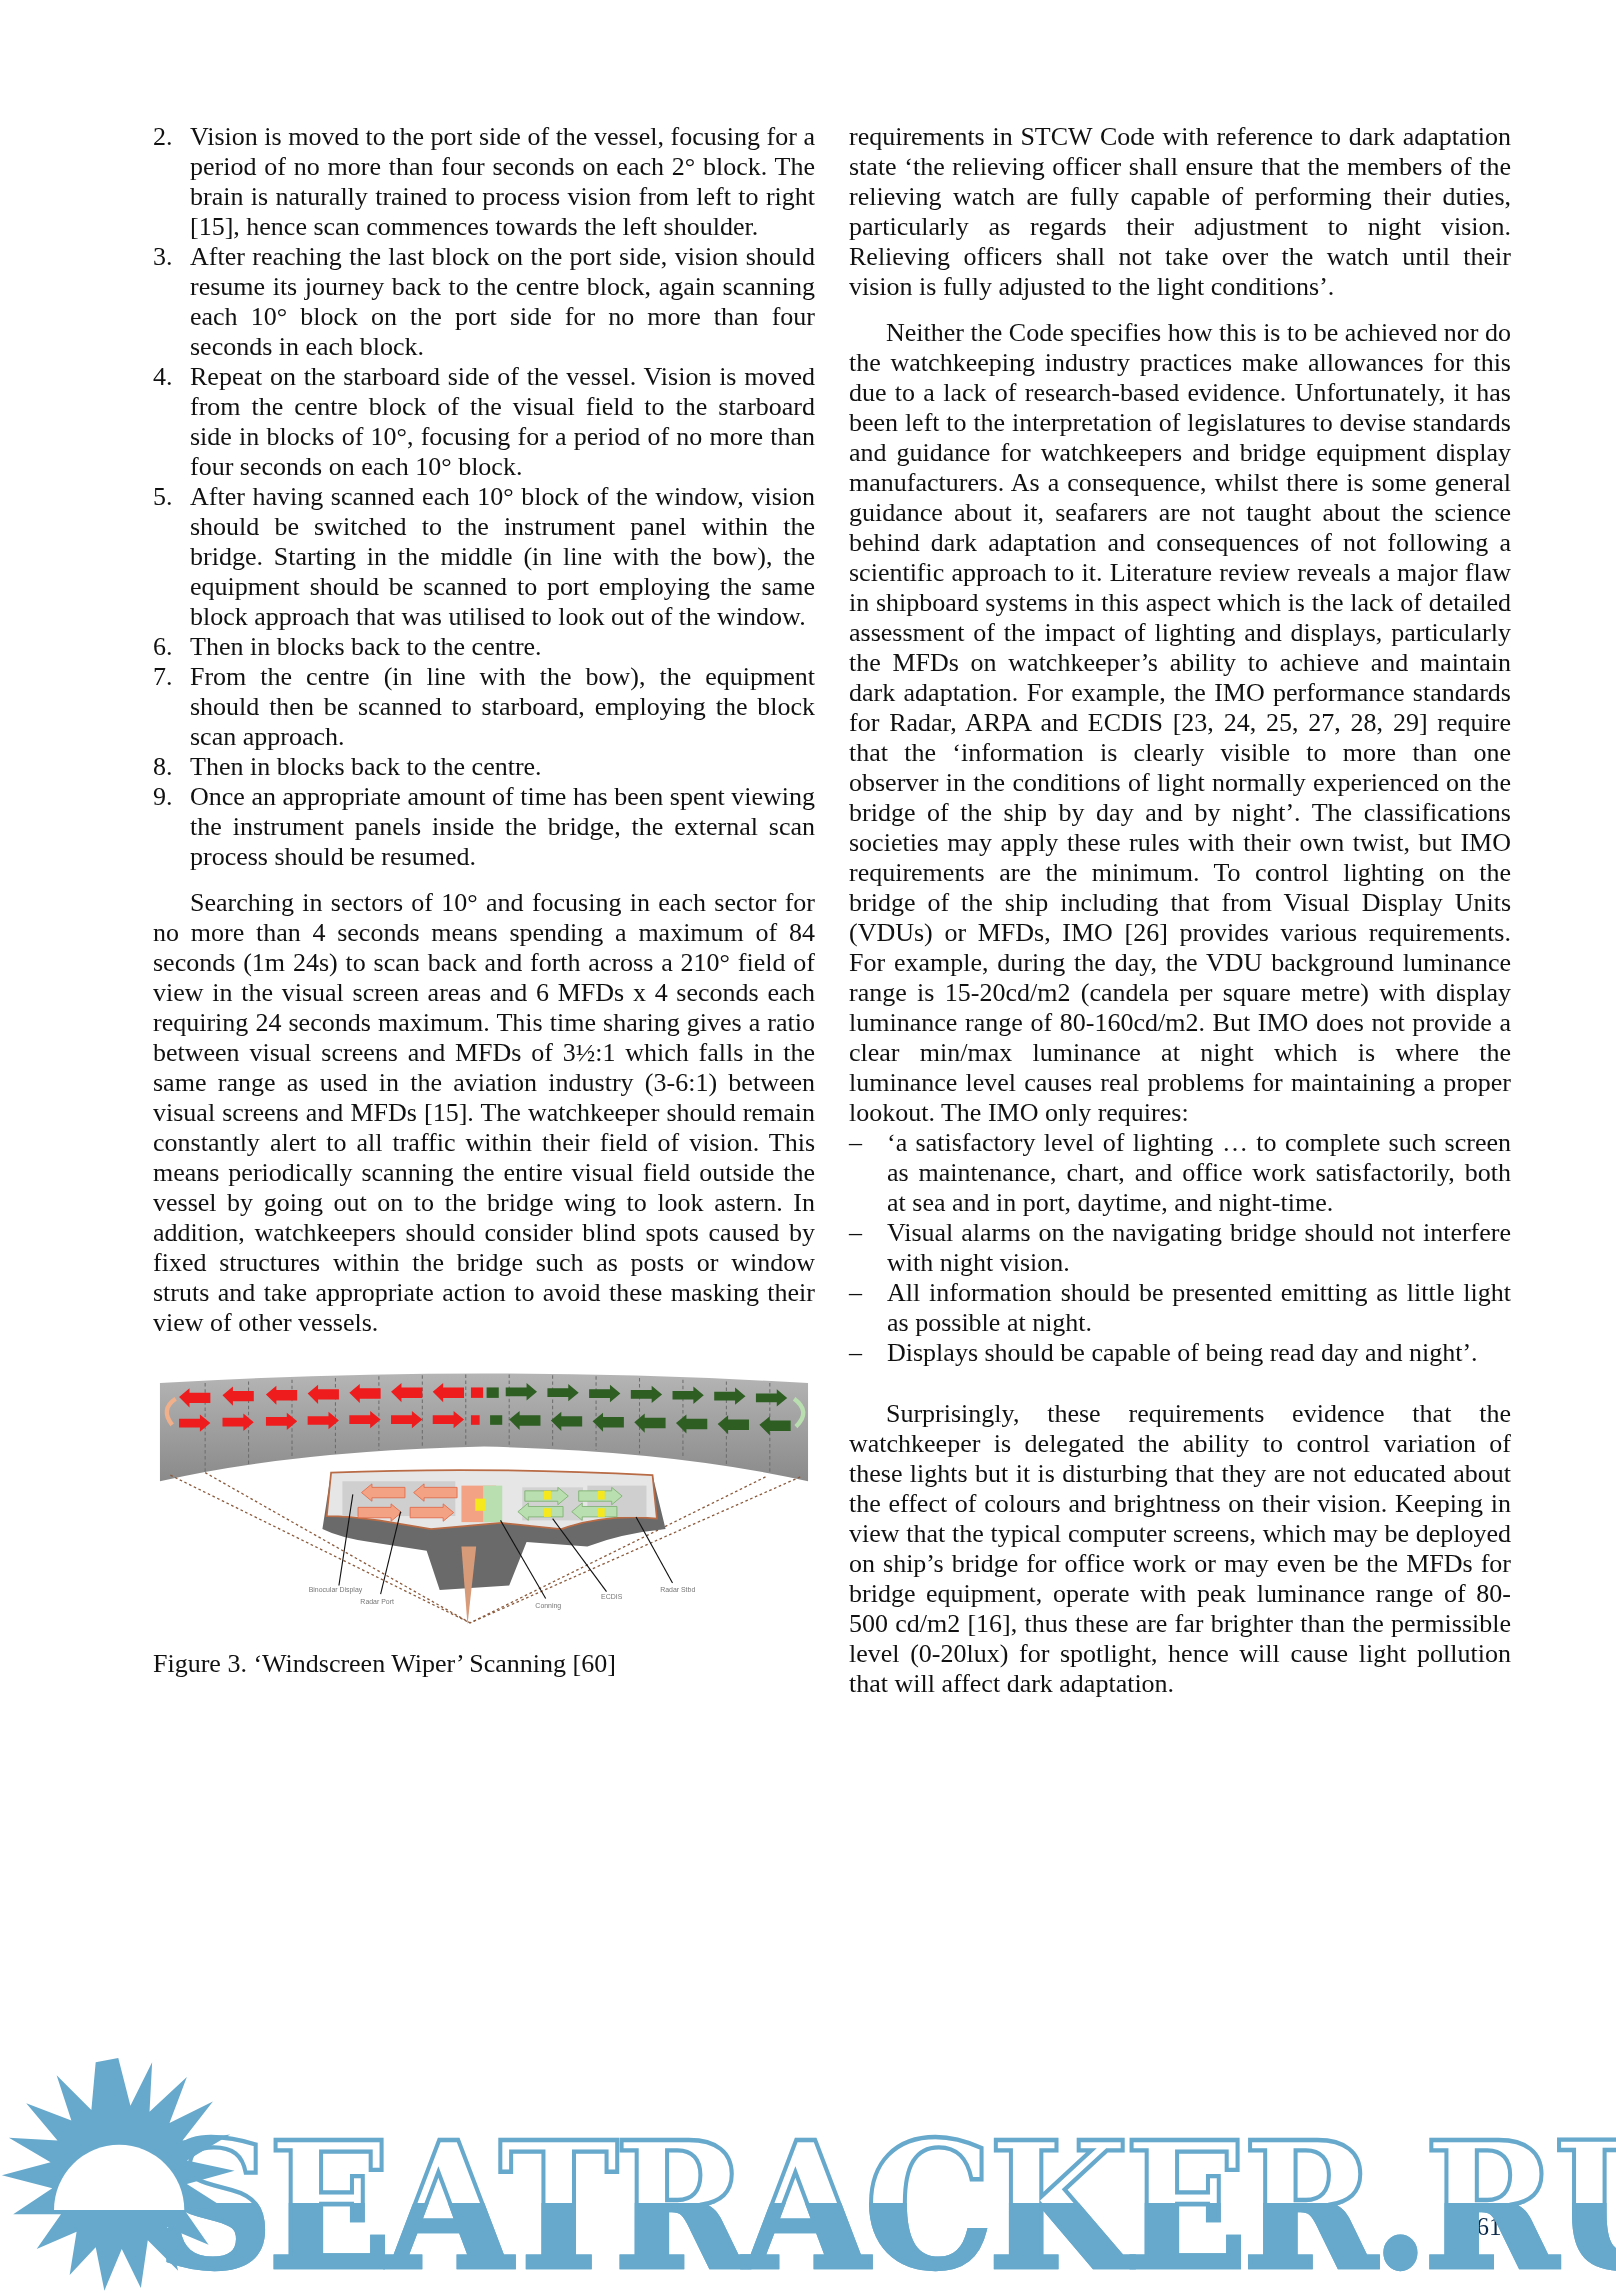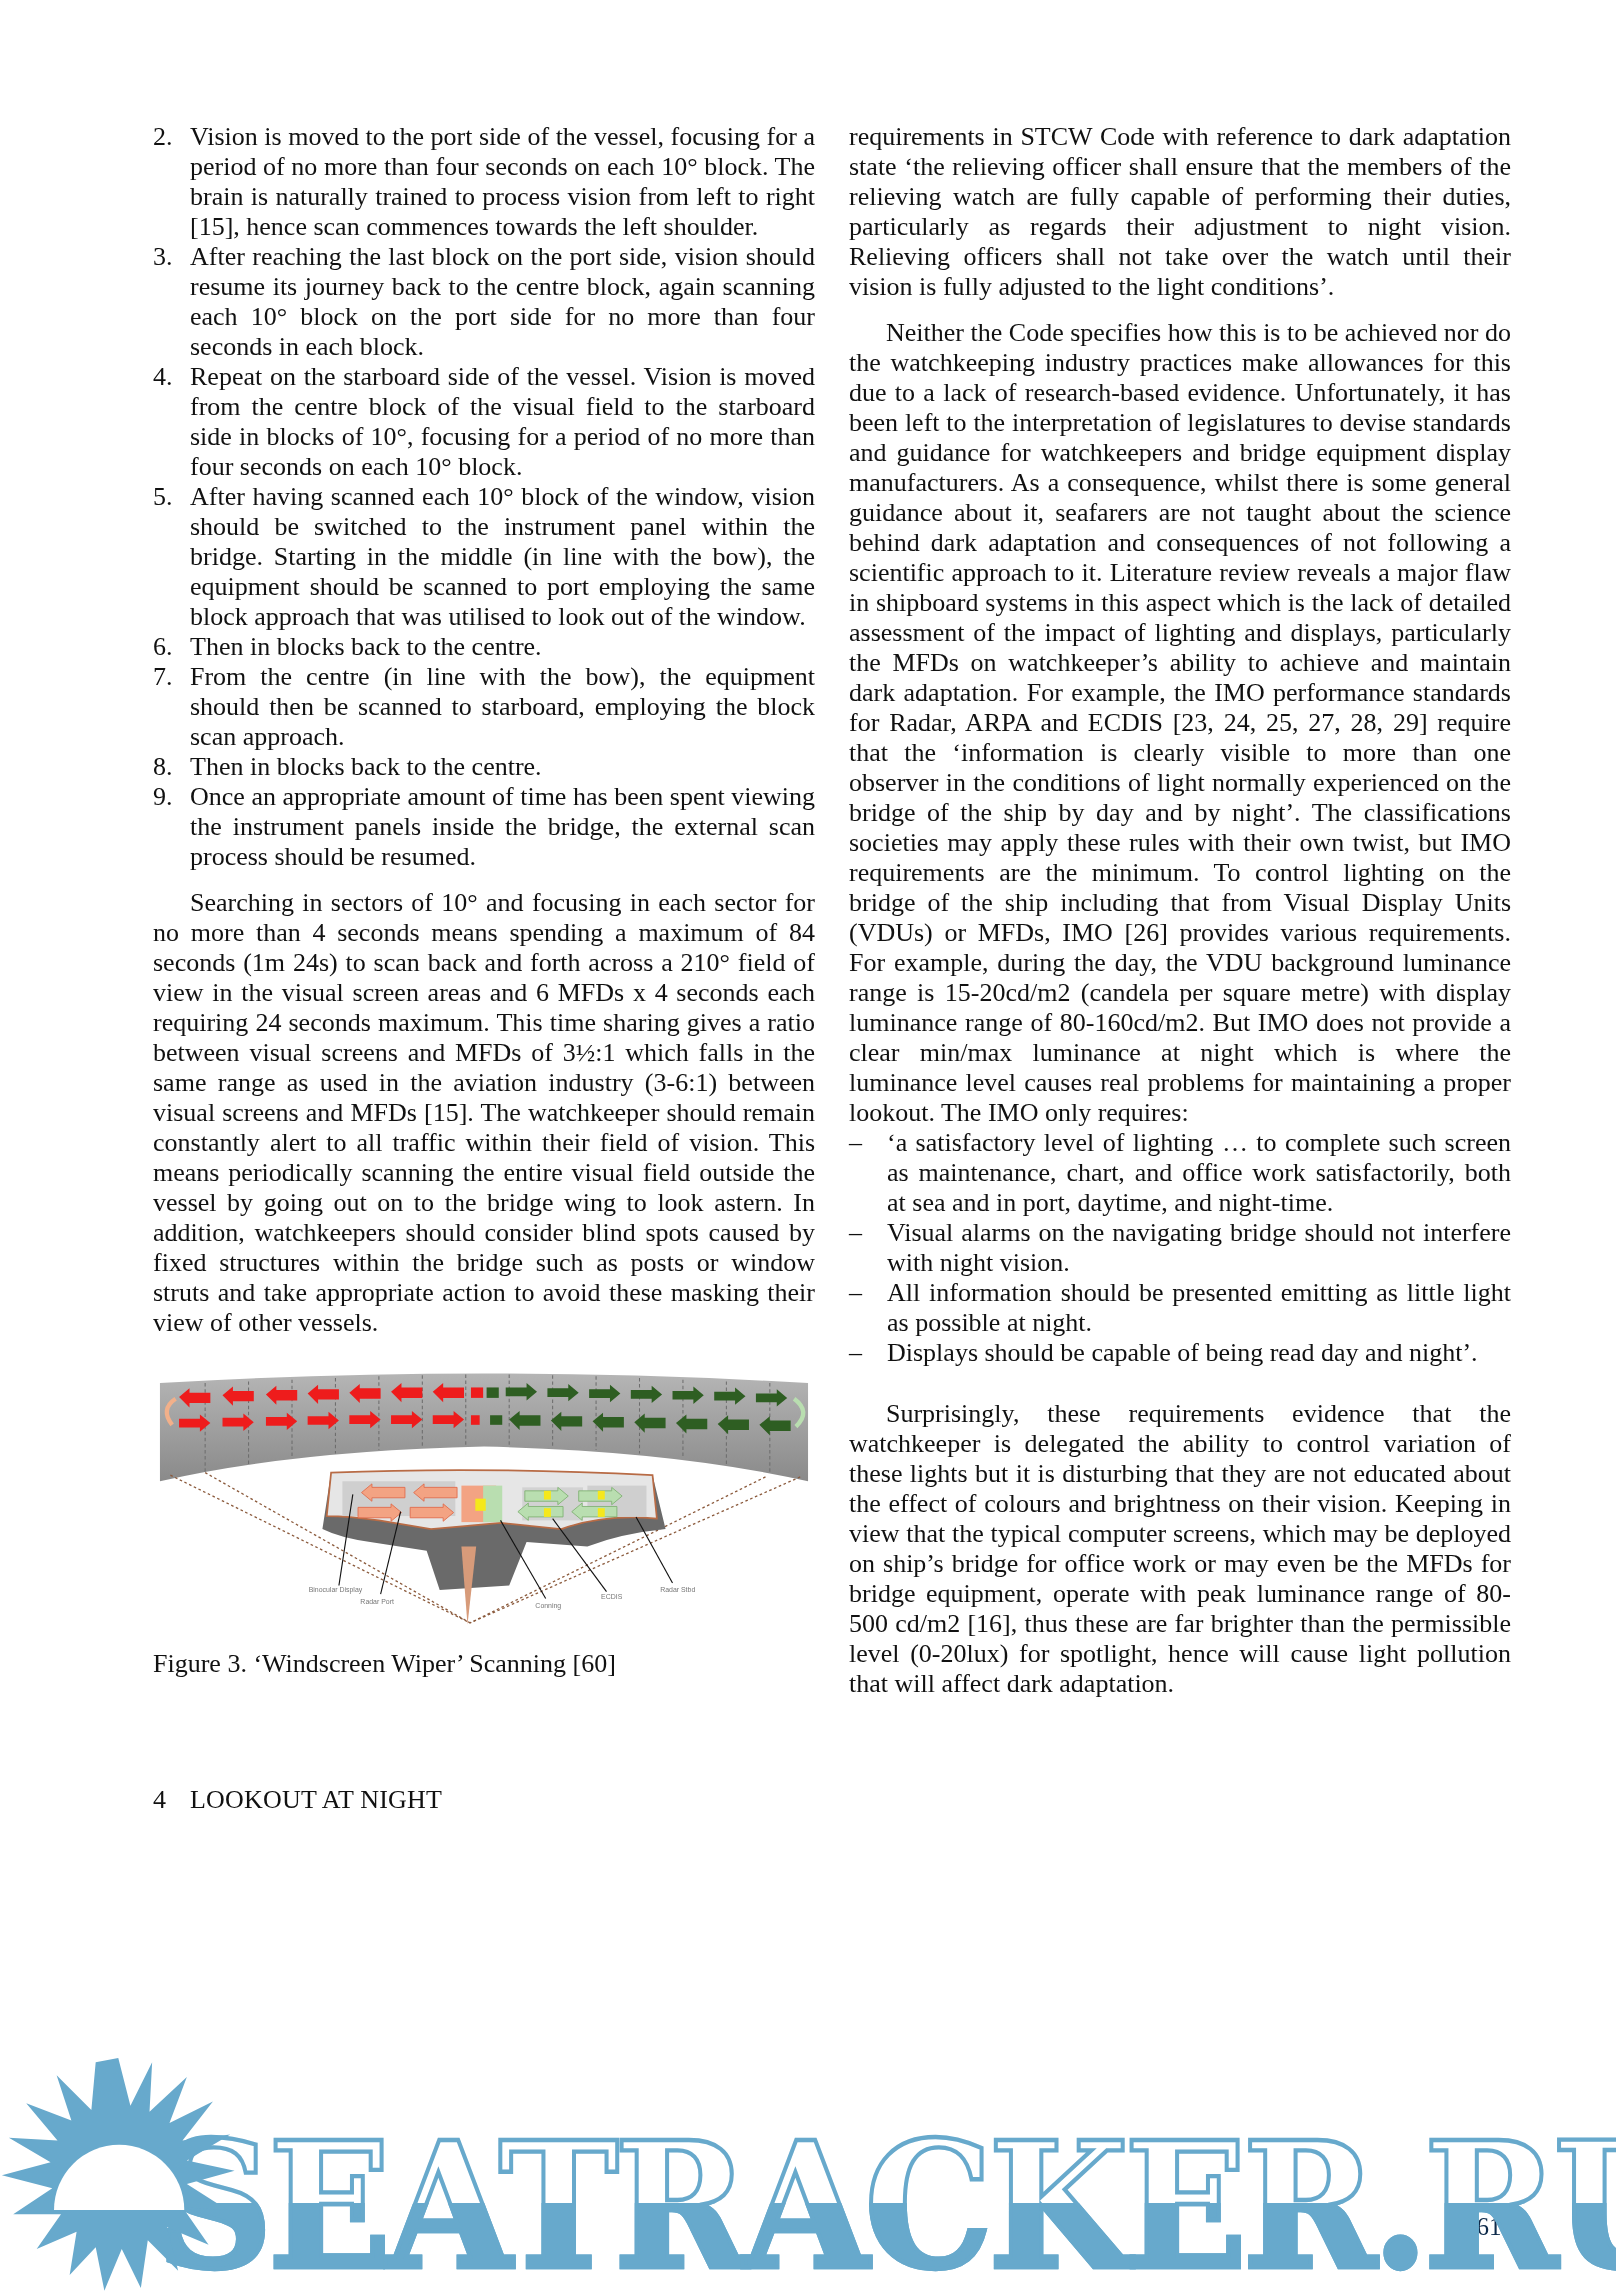--- a/index.html
+++ b/index.html
@@ -57,21 +57,21 @@
     background: linear-gradient(to bottom, rgba(255,255,255,0) 0%, rgba(255,255,255,0) 48%, #67a9cc 48%, #67a9cc 100%);
     -webkit-background-clip: text; background-clip: text;
     z-index: 4; white-space: nowrap; transform: scaleX(0.93); transform-origin: left top;
   }
 </style>
 </head>
 <body>
 
 <div class="col col-left">
   <ol class="steps">
-    <li><span class="num">2.</span><span>Vision is moved to the port side of the vessel, focusing for a period of no more than four seconds on each 10° block. The brain is naturally trained to process vision from left to right [15], hence scan commences towards the left shoulder.</span></li>
+    <li><span class="num">2.</span><span>Vision is moved to the port side of the vessel, focusing for a period of no more than four seconds on each 2° block. The brain is naturally trained to process vision from left to right [15], hence scan commences towards the left shoulder.</span></li>
     <li><span class="num">3.</span><span>After reaching the last block on the port side, vision should resume its journey back to the centre block, again scanning each 10° block on the port side for no more than four seconds in each block.</span></li>
     <li><span class="num">4.</span><span>Repeat on the starboard side of the vessel. Vision is moved from the centre block of the visual field to the starboard side in blocks of 10°, focusing for a period of no more than four seconds on each 10° block.</span></li>
     <li><span class="num">5.</span><span>After having scanned each 10° block of the window, vision should be switched to the instrument panel within the bridge. Starting in the middle (in line with the bow), the equipment should be scanned to port employing the same block approach that was utilised to look out of the window.</span></li>
     <li><span class="num">6.</span><span>Then in blocks back to the centre.</span></li>
     <li><span class="num">7.</span><span>From the centre (in line with the bow), the equipment should then be scanned to starboard, employing the block scan approach.</span></li>
     <li><span class="num">8.</span><span>Then in blocks back to the centre.</span></li>
     <li><span class="num">9.</span><span>Once an appropriate amount of time has been spent viewing the instrument panels inside the bridge, the external scan process should be resumed.</span></li>
   </ol>
   <div class="gap"></div>
   <p class="indent">Searching in sectors of 10° and focusing in each sector for no more than 4 seconds means spending a maximum of 84 seconds (1m 24s) to scan back and forth across a 210° field of view in the visual screen areas and 6 MFDs x 4 seconds each requiring 24 seconds maximum. This time sharing gives a ratio between visual screens and MFDs of 3½:1 which falls in the same range as used in the aviation industry (3-6:1) between visual screens and MFDs [15]. The watchkeeper should remain constantly alert to all traffic within their field of vision. This means periodically scanning the entire visual field outside the vessel by going out on to the bridge wing to look astern. In addition, watchkeepers should consider blind spots caused by fixed structures within the bridge such as posts or window struts and take appropriate action to avoid these masking their view of other vessels.</p>
@@ -190,23 +190,20 @@
         <text x="210" y="262">Binocular Display</text>
         <text x="258" y="276">Radar Port</text>
         <text x="455" y="281">Conning</text>
         <text x="528" y="271">ECDIS</text>
         <text x="604" y="262">Radar Stbd</text>
       </g>
     </svg>
   </div>
   <p class="fig-caption">Figure 3. ‘Windscreen Wiper’ Scanning [60]</p>
 
-  <div class="section-heading">
-    <span class="sec-num">4</span><span>LOOKOUT AT NIGHT</span>
-  </div>
 </div>
 
 <div class="col col-right">
   <p>requirements in STCW Code with reference to dark adaptation state ‘the relieving officer shall ensure that the members of the relieving watch are fully capable of performing their duties, particularly as regards their adjustment to night vision. Relieving officers shall not take over the watch until their vision is fully adjusted to the light conditions’.</p>
   <div class="gap"></div>
   <p class="indent">Neither the Code specifies how this is to be achieved nor do the watchkeeping industry practices make allowances for this due to a lack of research-based evidence. Unfortunately, it has been left to the interpretation of legislatures to devise standards and guidance for watchkeepers and bridge equipment display manufacturers. As a consequence, whilst there is some general guidance about it, seafarers are not taught about the science behind dark adaptation and consequences of not following a scientific approach to it. Literature review reveals a major flaw in shipboard systems in this aspect which is the lack of detailed assessment of the impact of lighting and displays, particularly the MFDs on watchkeeper’s ability to achieve and maintain dark adaptation. For example, the IMO performance standards for Radar, ARPA and ECDIS [23, 24, 25, 27, 28, 29] require that the ‘information is clearly visible to more than one observer in the conditions of light normally experienced on the bridge of the ship by day and by night’. The classifications societies may apply these rules with their own twist, but IMO requirements are the minimum. To control lighting on the bridge of the ship including that from Visual Display Units (VDUs) or MFDs, IMO [26] provides various requirements. For example, during the day, the VDU background luminance range is 15-20cd/m2 (candela per square metre) with display luminance range of 80-160cd/m2. But IMO does not provide a clear min/max luminance at night which is where the luminance level causes real problems for maintaining a proper lookout. The IMO only requires:</p>
   <ul class="dash">
     <li><span class="dash-mark">–</span><span>‘a satisfactory level of lighting … to complete such screen as maintenance, chart, and office work satisfactorily, both at sea and in port, daytime, and night-time.</span></li>
     <li><span class="dash-mark">–</span><span>Visual alarms on the navigating bridge should not interfere with night vision.</span></li>
     <li><span class="dash-mark">–</span><span>All information should be presented emitting as little light as possible at night.</span></li>

